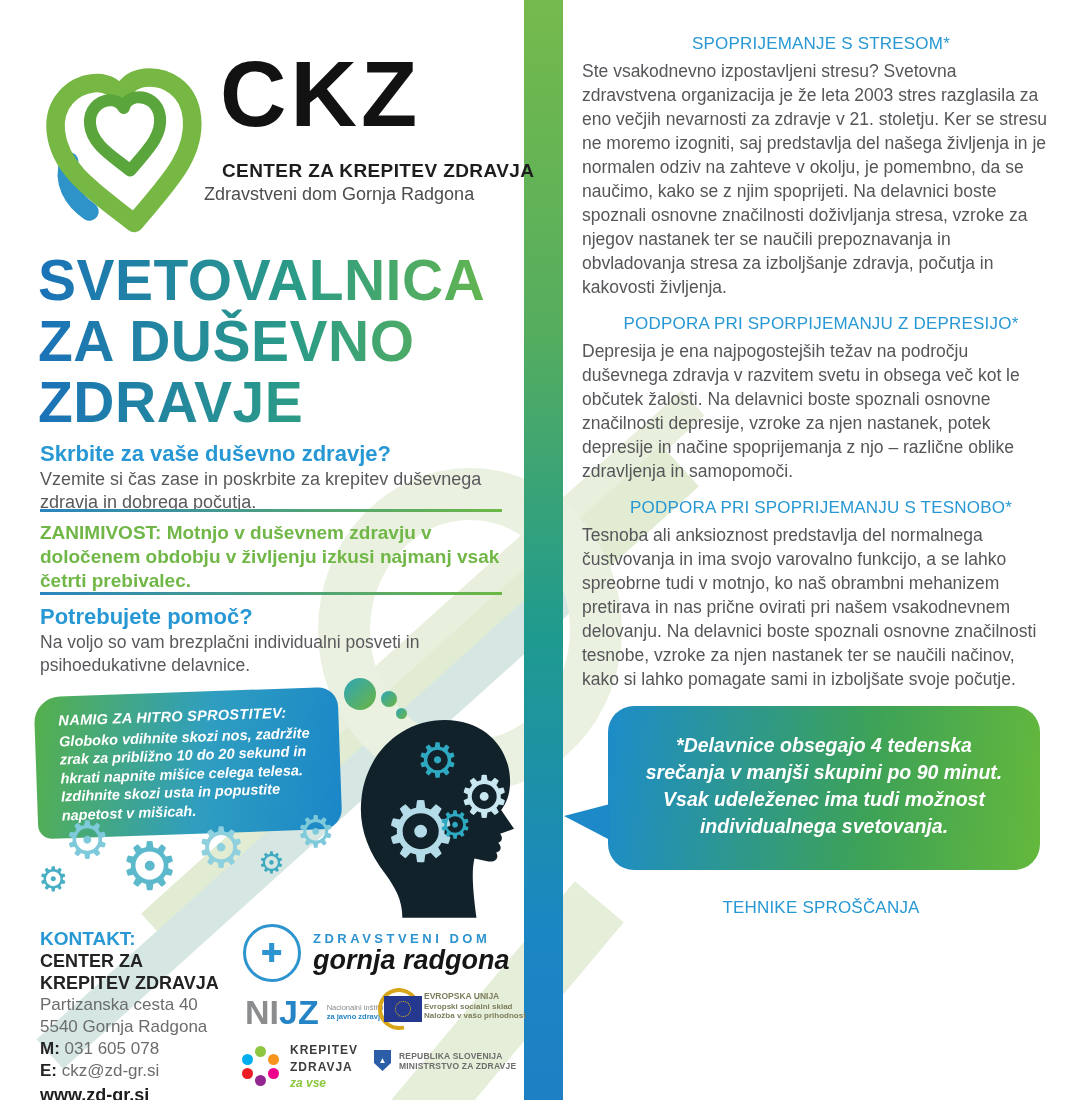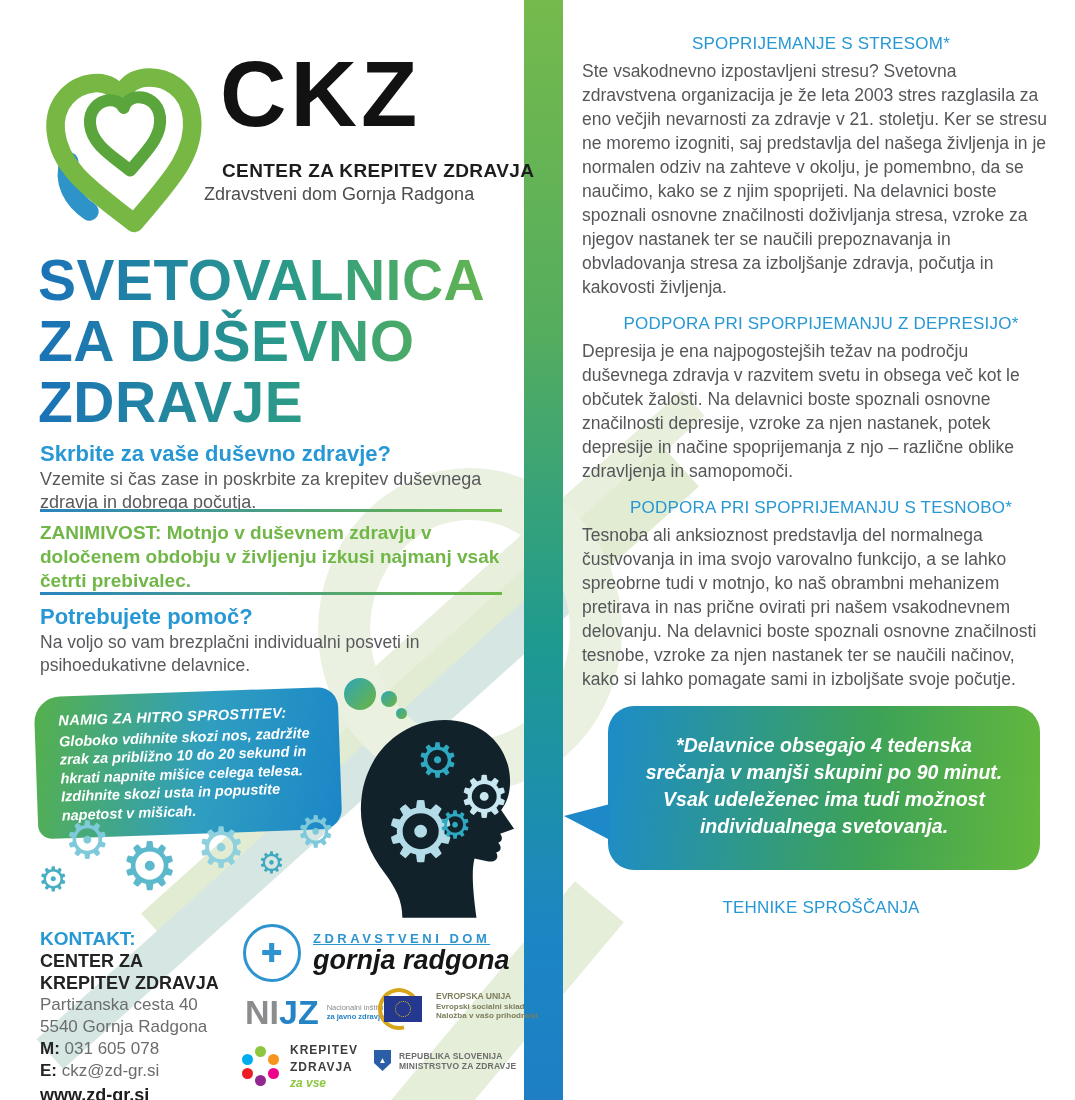--- a/index.html
+++ b/index.html
@@ -57,28 +57,28 @@
   .head-gear{z-index:3;}
   
   .contact{left:40px;top:928px;width:200px;font-size:17px;line-height:22px;color:#6b6c6e;}
   .contact .kontakt{color:#2798d4;font-weight:800;font-size:19px;}
   .contact .cname{color:#232325;font-weight:800;font-size:18px;line-height:22px;}
   .contact .lbl{color:#232325;font-weight:800;}
   .contact .www{color:#1d1d1f;font-weight:800;font-size:18px;margin-top:2px;}
   
   .zd-logo{left:243px;top:924px;display:flex;align-items:center;gap:12px;}
   .zd-circle{width:52px;height:52px;border:3px solid #2e94cf;border-radius:50%;display:flex;align-items:center;justify-content:center;color:#2e94cf;font-size:26px;font-family:"DejaVu Sans",sans-serif;}
-  .zd-line1{font-size:13px;font-weight:700;letter-spacing:3.5px;color:#2e94cf;text-decoration:underline;}
+  .zd-line1{font-size:13px;font-weight:700;letter-spacing:3.5px;color:#2e94cf;}
   .zd-line2{font-size:27px;font-weight:800;font-style:italic;color:#161616;line-height:1.05;}
   .nijz{left:245px;top:995px;display:flex;align-items:flex-start;gap:8px;}
   .nijz .ni{font-size:34px;font-weight:700;color:#8a8c8e;line-height:1;}
   .nijz .jz{font-size:34px;font-weight:700;color:#2584c6;line-height:1;}
   .nijz-sub{font-size:7.5px;line-height:9px;color:#8a8c8e;padding-top:8px;}
   .nijz-sub .b{color:#2584c6;font-weight:700;}
-  .eu{left:378px;top:988px;display:flex;align-items:flex-start;gap:12px;justify-content:flex-end;}
+  .eu{left:378px;top:988px;display:flex;align-items:flex-start;gap:0;justify-content:flex-end;}
   .eu-flagwrap{position:relative;width:46px;height:42px;}
   .eu-swirl{position:absolute;left:0;top:0;width:34px;height:34px;border:4px solid #d8a61a;border-radius:50%;border-right-color:transparent;transform:rotate(30deg);}
   .eu-flag{position:absolute;left:6px;top:8px;width:38px;height:26px;background:#24388f;display:flex;align-items:center;justify-content:center;}
   .eu-stars{width:14px;height:14px;border:1.5px dotted #f5c400;border-radius:50%;}
   .eu-text{font-size:8px;line-height:9.5px;color:#7d7d5c;font-weight:700;padding-top:4px;}
   .eu-text .t1{font-size:8.5px;}
   .kz{left:240px;top:1042px;display:flex;align-items:center;gap:10px;}
   .kz-mark{position:relative;width:40px;height:40px;}
   .kz-mark i{position:absolute;width:11px;height:11px;border-radius:50%;}
   .kz-text{font-size:12px;font-weight:800;color:#3d3d3f;letter-spacing:1px;line-height:17px;}

